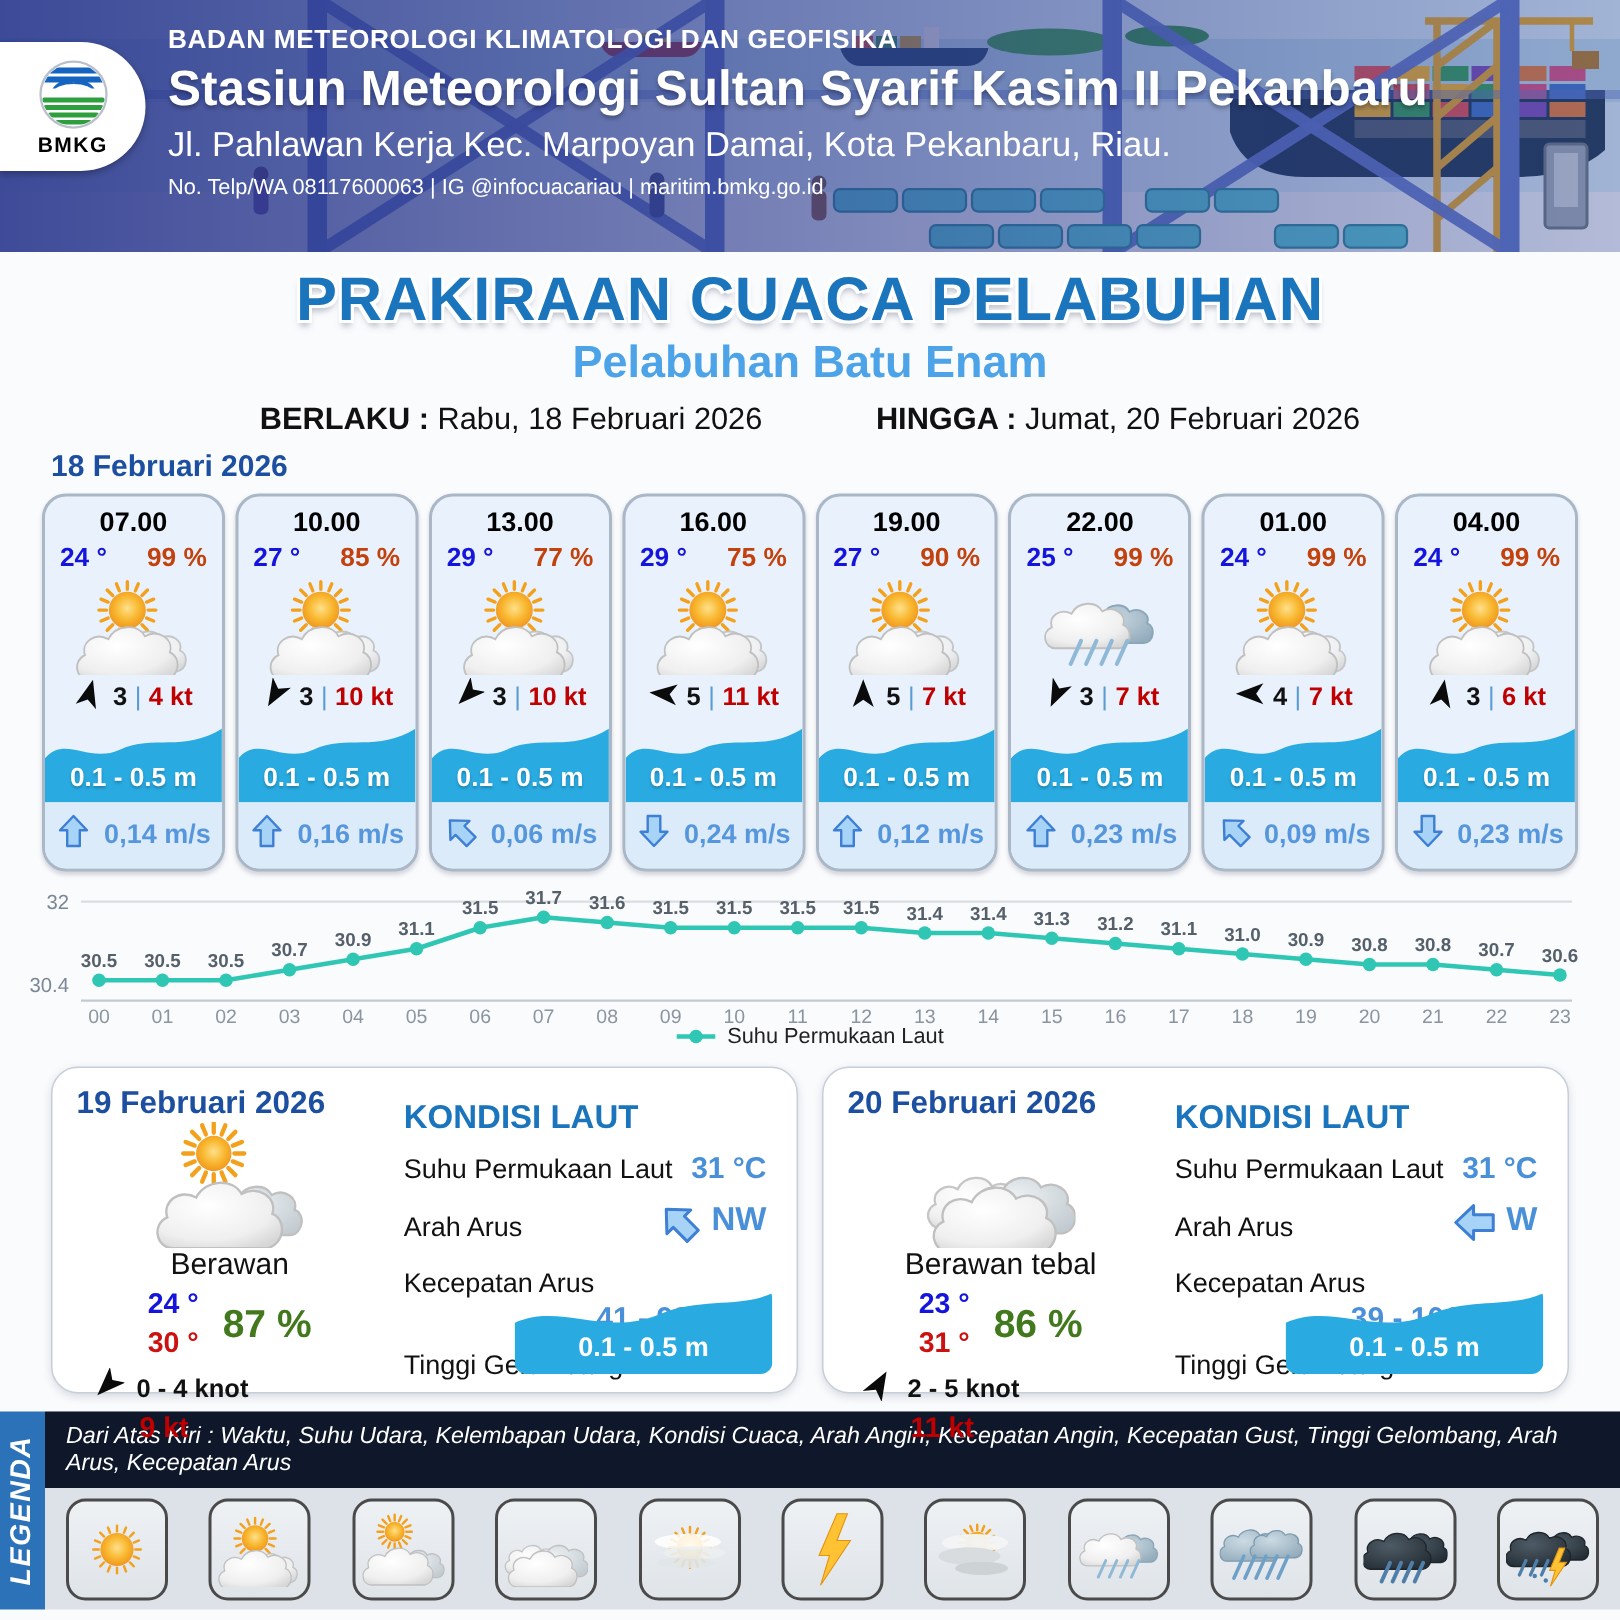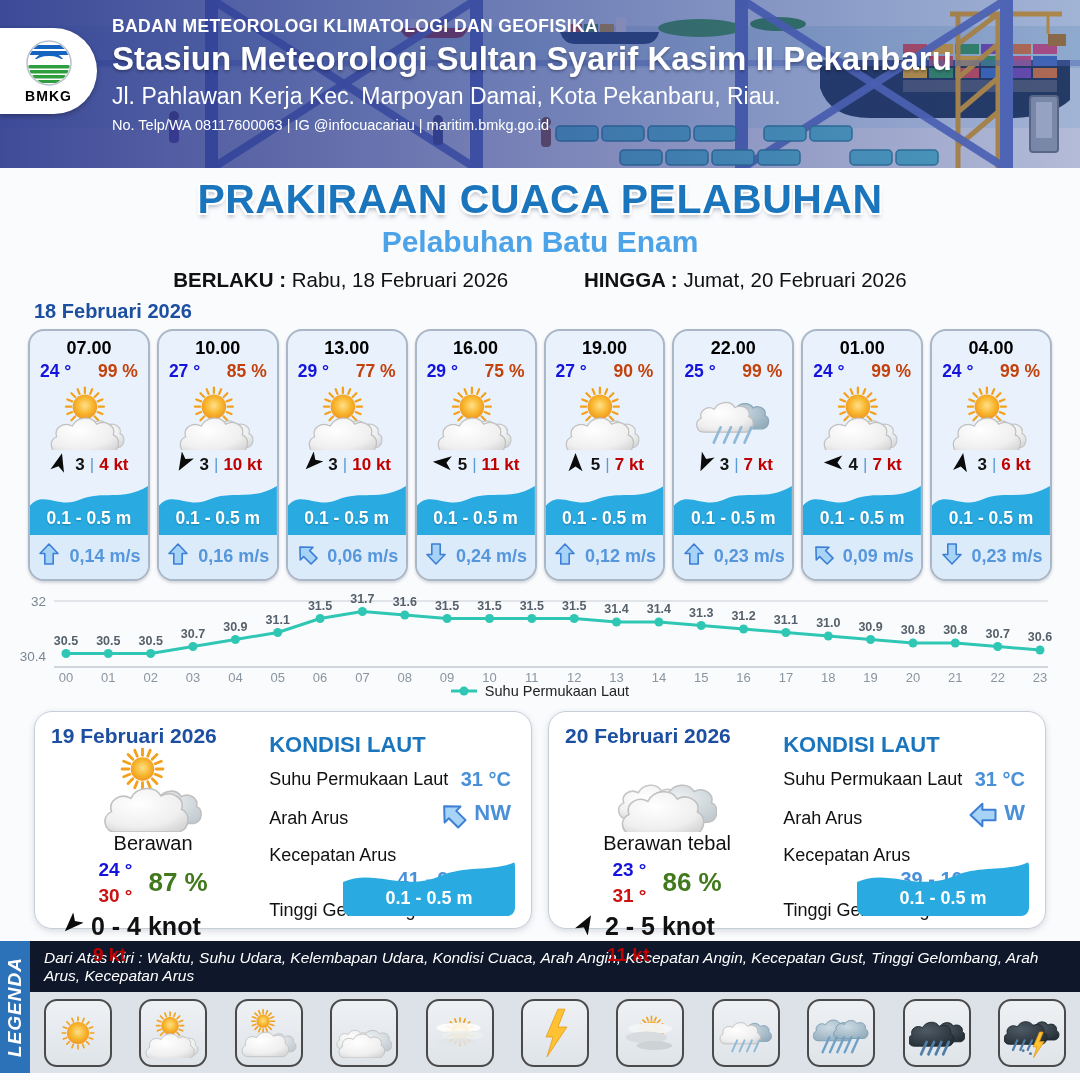--- a/index.html
+++ b/index.html
@@ -61,21 +61,21 @@
          box-shadow:0 2px 6px rgba(80,90,110,.2);height:218px;position:relative;
          padding:12px 16px;box-sizing:border-box;display:flex;}
   .d-left{width:44%;display:flex;flex-direction:column;}
   .d-date{font-size:21px;font-weight:bold;color:#1d4fa1;}
   .d-icon{height:88px;display:flex;justify-content:center;align-items:center;}
   .d-cond{text-align:center;font-size:20px;}
   .d-temps{display:flex;align-items:center;justify-content:center;gap:16px;margin-top:2px;}
   .d-tcol{font-size:19px;font-weight:bold;line-height:1.35;}
   .t-min{color:#1414dd;} .t-max{color:#cc1111;}
   .d-hum{font-size:26px;font-weight:bold;color:#41791c;}
-  .d-wind{display:flex;align-items:center;gap:8px;font-size:25px;font-weight:bold;margin-top:4px;margin-left:10px;}
+  .d-wind{display:flex;align-items:center;gap:8px;font-size:17px;font-weight:bold;margin-top:4px;margin-left:10px;}
   .d-gust{font-size:19px;font-weight:bold;color:#c00000;margin-left:42px;margin-top:3px;}
   .d-right{flex:1;padding-left:10px;}
   .d-sea-h{font-size:22px;font-weight:bold;color:#1b75bc;margin:8px 0 10px 4px;}
   .sea-row{display:flex;justify-content:space-between;align-items:center;font-size:18px;padding:0 4px;margin-top:9px;}
   .sea-val{font-size:20px;font-weight:bold;color:#4a90d9;}
   .sea-dir{display:flex;align-items:flex-start;gap:6px;font-size:22px;font-weight:bold;color:#4a90d9;}
   .sea-speed{text-align:right;font-size:20px;font-weight:bold;color:#4a90d9;padding-right:4px;margin-top:2px;}
   .d-waveband{position:absolute;right:16px;bottom:12px;width:172px;height:58px;border-radius:8px;overflow:hidden;}
   .d-waveband svg{position:absolute;inset:0;width:100%;height:100%;}
   .d-waveband span{position:absolute;bottom:7px;width:100%;text-align:center;color:#fff;font-weight:bold;font-size:18px;}

